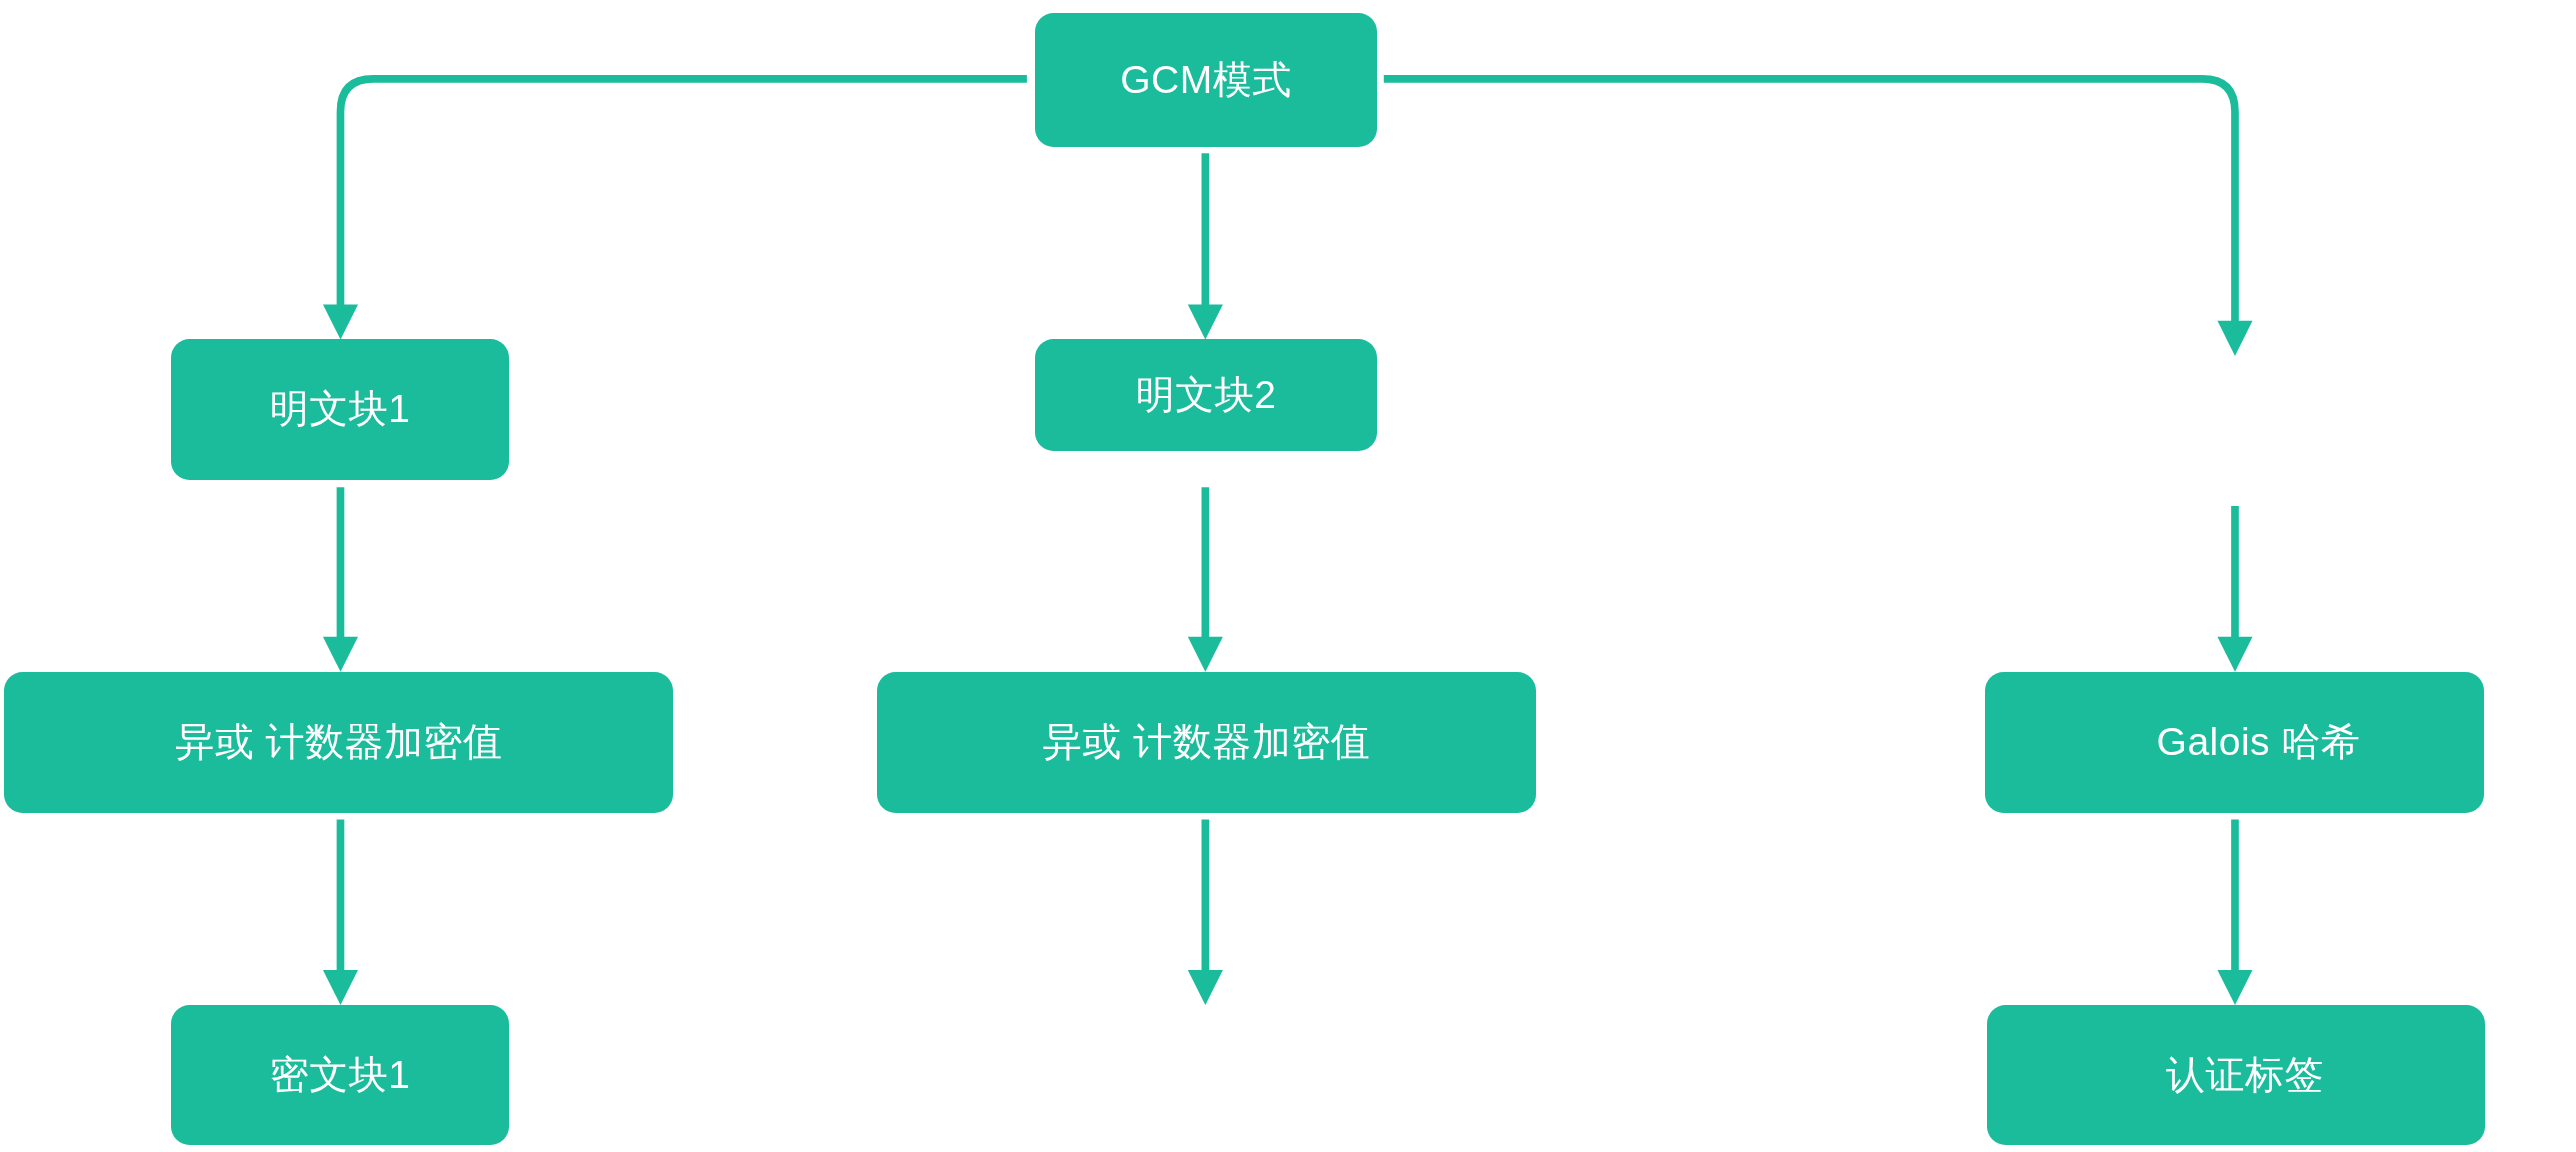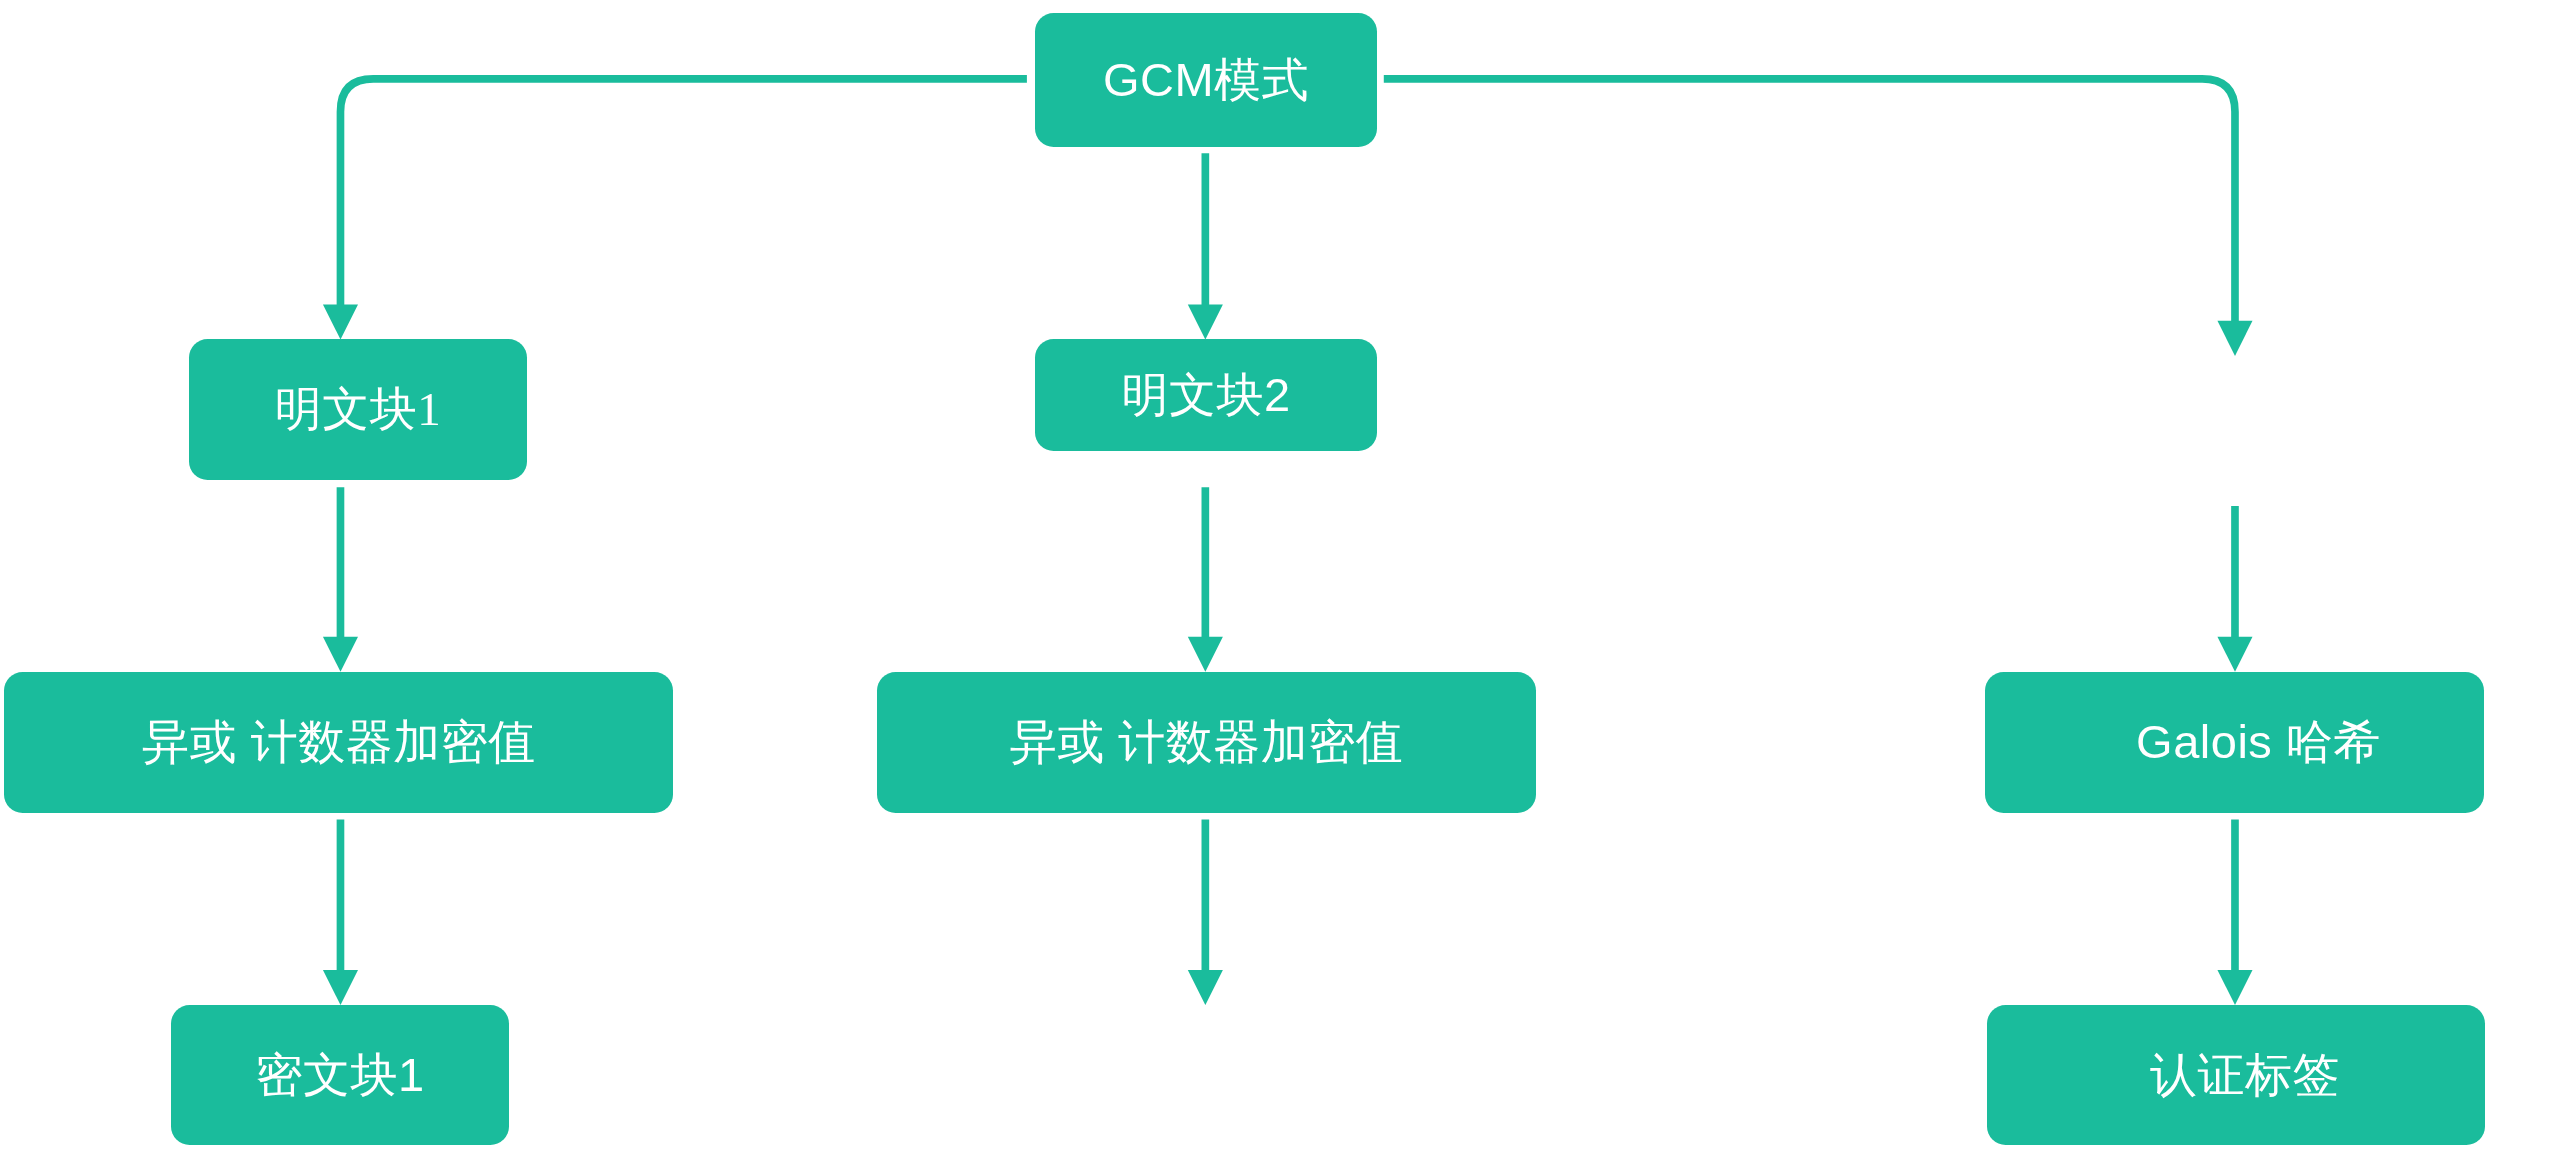--- a/index.html
+++ b/index.html
@@ -36,28 +36,28 @@
   }
   .node {
     position: absolute;
     background: var(--accent);
     color: var(--node-text);
     border-radius: 18.6px;
     display: flex;
     align-items: center;
     justify-content: center;
     text-align: center;
-    font-size: 47px;
+    font-size: 39px;
     line-height: 1.15;
     letter-spacing: 0.5px;
     white-space: nowrap;
   }
   
   .n-gcm     { left: 1035px; top: 13px;   width: 342px;  height: 134px; }
-  .n-plain1  { left: 189px;  top: 339px;  width: 338px;  height: 141px; font-family: Liberation Serif, serif; }
+  .n-plain1  { left: 171px;  top: 339px;  width: 338px;  height: 141px; }
   .n-plain2  { left: 1035px; top: 339px;  width: 342px;  height: 112px; }
   .n-aad     { left: 1898px; top: 356px;  width: 673px; height: 143px; }
   .n-xor1    { left: 4.4px;    top: 672px; width: 669px; height: 141px; }
   .n-xor2    { left: 877px; top: 672px; width: 659px; height: 141px; }
   .n-ghash   { left: 1985px; top: 672px; width: 499px;  height: 141px; padding-left: 48px; }
   .n-cipher1 { left: 171px;  top: 1005px; width: 338px;  height: 140px; }
   .n-cipher2 { left: 1035px; top: 1005px; width: 342px;  height: 140px; }
   .n-tag     { left: 1987px; top: 1005px; width: 498px;  height: 140px; padding-left: 18px; }
 </style>
 </head>

